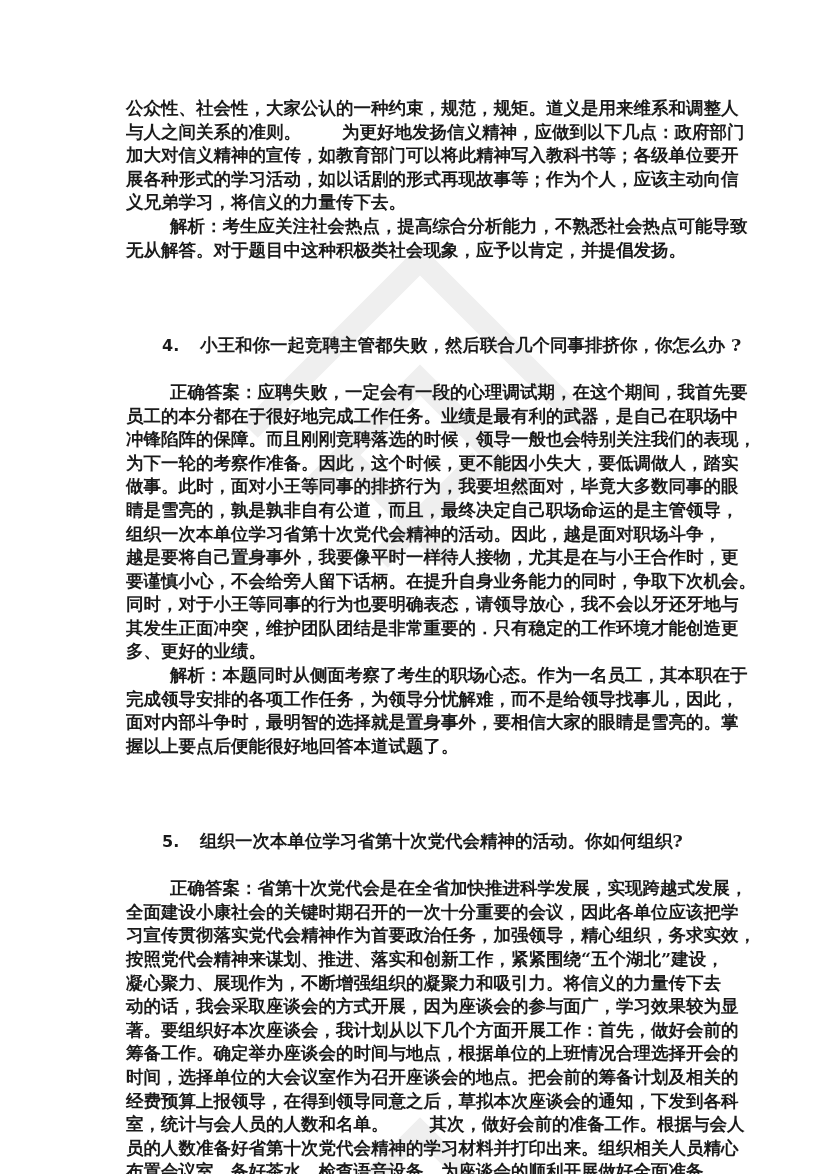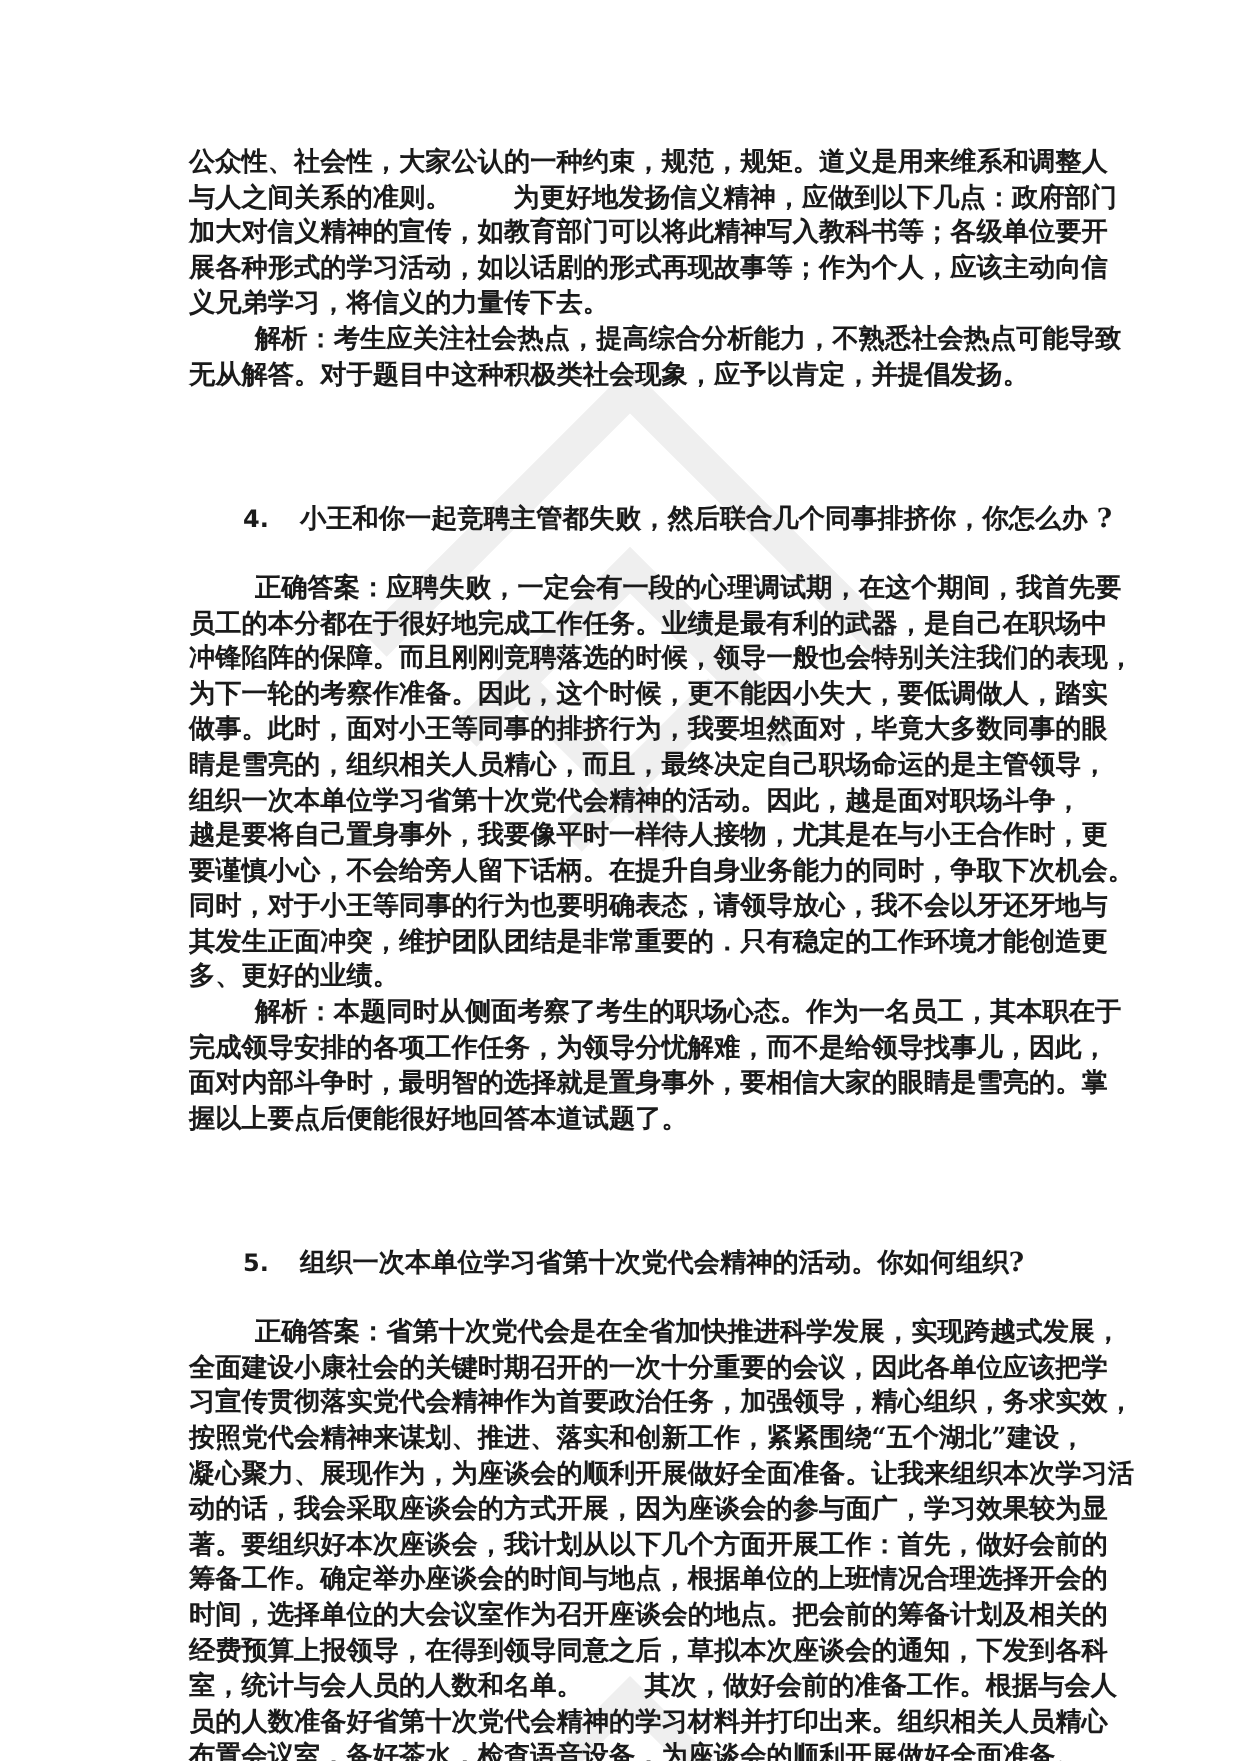--- a/index.html
+++ b/index.html
@@ -109,21 +109,21 @@
     </div>
     <div class="gap"></div>
     <div class="question"><span class="num">4.</span><span>小王和你一起竞聘主管都失败，然后联合几个同事排挤你，你怎么办 ?</span></div>
     <div class="gap"></div>
     <div class="block">
       <div class="line indent">正确答案：应聘失败，一定会有一段的心理调试期，在这个期间，我首先要</div>
       <div class="line">员工的本分都在于很好地完成工作任务。业绩是最有利的武器，是自己在职场中</div>
       <div class="line">冲锋陷阵的保障。而且刚刚竞聘落选的时候，领导一般也会特别关注我们的表现，</div>
       <div class="line">为下一轮的考察作准备。因此，这个时候，更不能因小失大，要低调做人，踏实</div>
       <div class="line">做事。此时，面对小王等同事的排挤行为，我要坦然面对，毕竟大多数同事的眼</div>
-      <div class="line">睛是雪亮的，组织相关人员精心，而且，最终决定自己职场命运的是主管领导，</div>
+      <div class="line">睛是雪亮的，孰是孰非自有公道，而且，最终决定自己职场命运的是主管领导，</div>
       <div class="line">组织一次本单位学习省第十次党代会精神的活动。因此，越是面对职场斗争，</div>
       <div class="line">越是要将自己置身事外，我要像平时一样待人接物，尤其是在与小王合作时，更</div>
       <div class="line">要谨慎小心，不会给旁人留下话柄。在提升自身业务能力的同时，争取下次机会。</div>
       <div class="line">同时，对于小王等同事的行为也要明确表态，请领导放心，我不会以牙还牙地与</div>
       <div class="line">其发生正面冲突，维护团队团结是非常重要的．只有稳定的工作环境才能创造更</div>
       <div class="line last">多、更好的业绩。</div>
     </div>
     <div class="block">
       <div class="line indent">解析：本题同时从侧面考察了考生的职场心态。作为一名员工，其本职在于</div>
       <div class="line">完成领导安排的各项工作任务，为领导分忧解难，而不是给领导找事儿，因此，</div>
@@ -131,21 +131,21 @@
       <div class="line last">握以上要点后便能很好地回答本道试题了。</div>
     </div>
     <div class="gap"></div>
     <div class="question"><span class="num">5.</span><span>组织一次本单位学习省第十次党代会精神的活动。你如何组织?</span></div>
     <div class="gap"></div>
     <div class="block">
       <div class="line indent">正确答案：省第十次党代会是在全省加快推进科学发展，实现跨越式发展，</div>
       <div class="line">全面建设小康社会的关键时期召开的一次十分重要的会议，因此各单位应该把学</div>
       <div class="line">习宣传贯彻落实党代会精神作为首要政治任务，加强领导，精心组织，务求实效，</div>
       <div class="line">按照党代会精神来谋划、推进、落实和创新工作，紧紧围绕“五个湖北”建设，</div>
-      <div class="line">凝心聚力、展现作为，为座谈会的顺利开展做好全面准备。让我来组织本次学习活</div>
+      <div class="line">凝心聚力、展现作为，不断增强组织的凝聚力和吸引力。将信义的力量传下去</div>
       <div class="line">动的话，我会采取座谈会的方式开展，因为座谈会的参与面广，学习效果较为显</div>
       <div class="line">著。要组织好本次座谈会，我计划从以下几个方面开展工作：首先，做好会前的</div>
       <div class="line">筹备工作。确定举办座谈会的时间与地点，根据单位的上班情况合理选择开会的</div>
       <div class="line">时间，选择单位的大会议室作为召开座谈会的地点。把会前的筹备计划及相关的</div>
       <div class="line">经费预算上报领导，在得到领导同意之后，草拟本次座谈会的通知，下发到各科</div>
       <div class="line">室，统计与会人员的人数和名单。　　 其次，做好会前的准备工作。根据与会人</div>
       <div class="line">员的人数准备好省第十次党代会精神的学习材料并打印出来。组织相关人员精心</div>
       <div class="line">布置会议室，备好茶水，检查语音设备，为座谈会的顺利开展做好全面准备。</div>
       <div class="line">再次，座谈会当天要保证各项工作落实到人，并且做好应对可能发生紧急情况的</div>
     </div>

